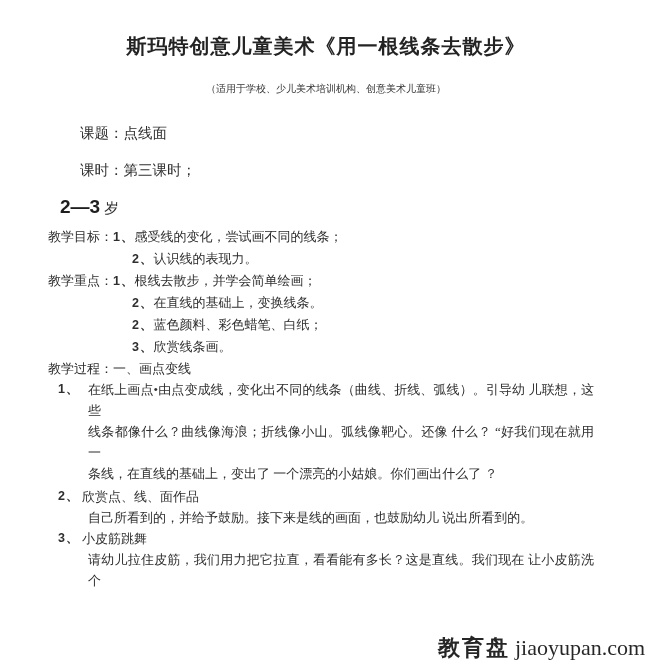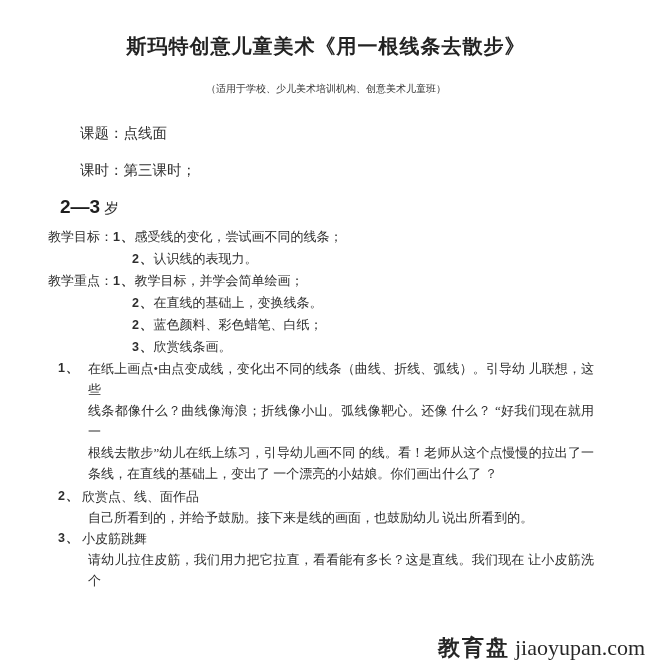--- a/index.html
+++ b/index.html
@@ -124,39 +124,41 @@
   <div class="content">
 
     <div class="line">
       <span>教学目标：</span><span class="bnum">1、</span><span>感受线的变化，尝试画不同的线条；</span>
     </div>
     <div class="line sub">
       <span class="bnum">2、</span><span>认识线的表现力。</span>
     </div>
 
     <div class="line">
-      <span>教学重点：</span><span class="bnum">1、</span><span>教学目标，并学会简单绘画；</span>
+      <span>教学重点：</span><span class="bnum">1、</span><span>根线去散步，并学会简单绘画；</span>
     </div>
     <div class="line sub">
       <span class="bnum">2、</span><span>在直线的基础上，变换线条。</span>
     </div>
 
     <div class="line sub">
       <span class="bnum">2、</span><span>蓝色颜料、彩色蜡笔、白纸；</span>
     </div>
     <div class="line sub">
       <span class="bnum">3、</span><span>欣赏线条画。</span>
     </div>
 
+    <div class="line">
+      <span>教学过程：</span><span>一、画点变线</span>
+    </div>
 
     <div class="para">
       <span class="pnum">1、</span>
       <div class="pl jl">在纸上画点•由点变成线，变化出不同的线条（曲线、折线、弧线）。引导幼 儿联想，这些</div>
       <div class="pl jl">线条都像什么？曲线像海浪；折线像小山。弧线像靶心。还像 什么？ “好我们现在就用一</div>
-      <div class="pl jl">根线去散步”幼儿在纸上练习，引导幼儿画不同 的线。看！老师从这个点慢慢的拉出了一</div>
       <div class="pl">条线，在直线的基础上，变出了 一个漂亮的小姑娘。你们画出什么了 ？</div>
     </div>
 
     <div class="para p2">
       <span class="pnum">2、</span>
       <div class="pl phead">欣赏点、线、面作品</div>
       <div class="pl">自己所看到的，并给予鼓励。接下来是线的画面，也鼓励幼儿 说出所看到的。</div>
     </div>
 
     <div class="para">

